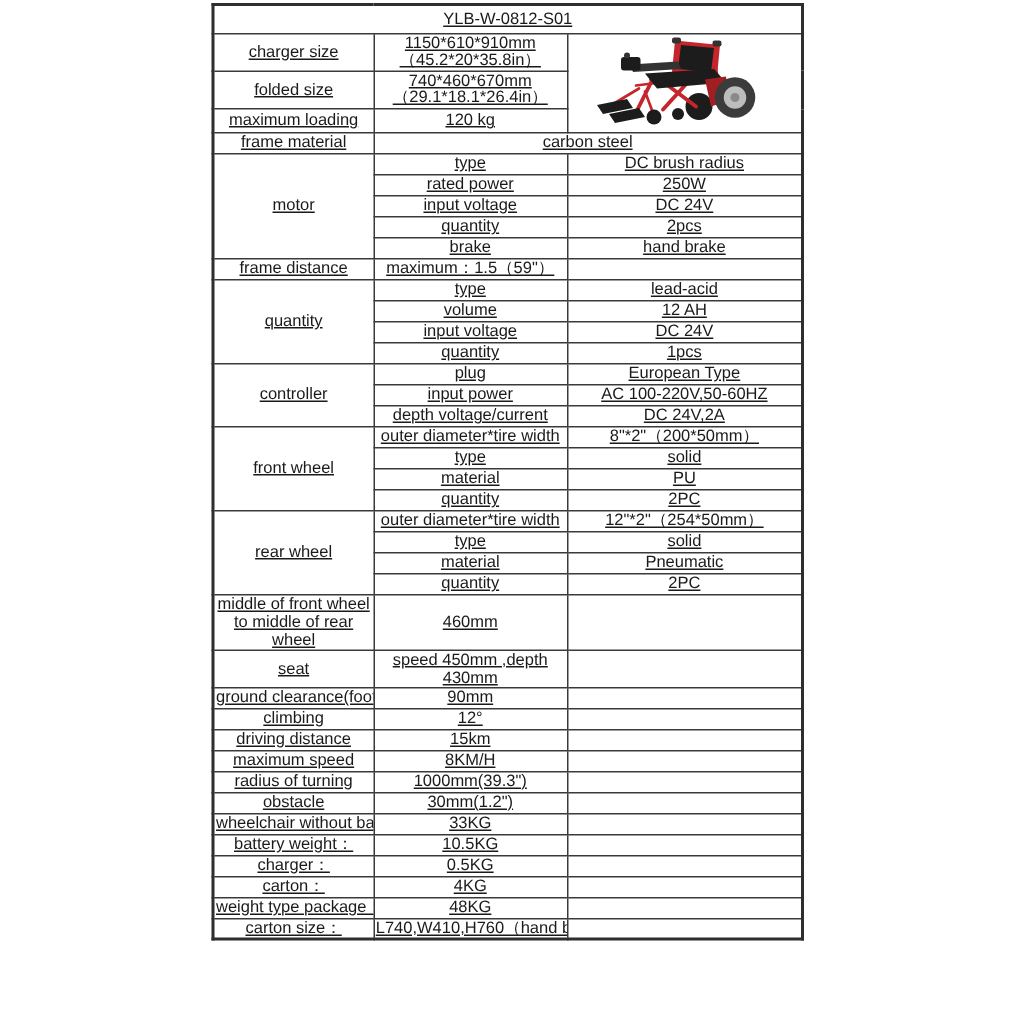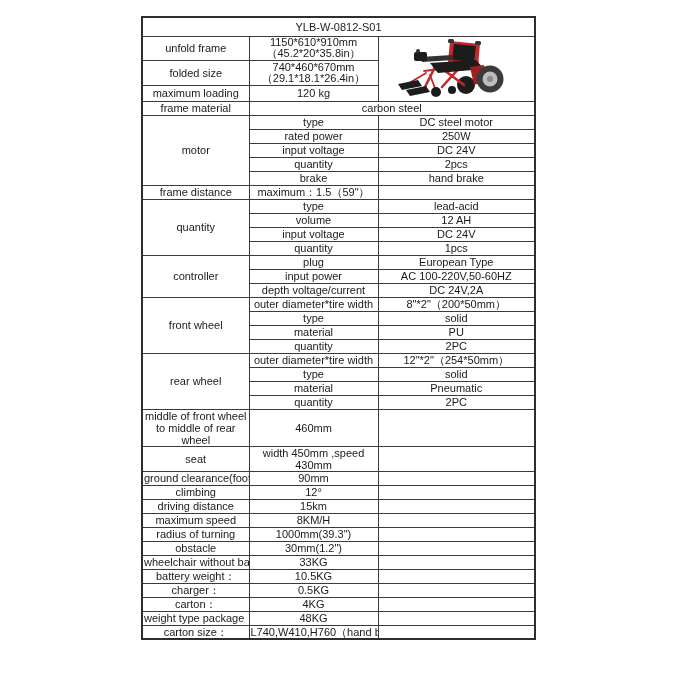--- a/index.html
+++ b/index.html
@@ -1,21 +1,21 @@
 <!DOCTYPE html>
 <html><head>
 <meta charset="utf-8">
 <style>
   html,body{margin:0;padding:0;}
   body{
     width:680px;height:680px;background:#ffffff;
     font-family:"Liberation Sans","DejaVu Sans",sans-serif;
     color:#1a1a1a;position:relative;overflow:hidden;
   }
-  .spec-wrap{position:absolute;left:141px;top:16px;}
+  .spec-wrap{position:absolute;left:141px;top:2px;text-decoration:underline;}
   table.spec{
     border-collapse:collapse;table-layout:fixed;width:393px;
     border:2px solid #2e2e2e;background:#fff;
   }
   table.spec td{
     border:1px solid #3a3a3a;
     font-size:11px;line-height:12px;
     text-align:center;vertical-align:middle;
     padding:0 1px;overflow:hidden;
   }
@@ -54,21 +54,21 @@
         <col style="width:129px">
         <col style="width:157px">
       </colgroup>
 
 <tbody>
         <tr class="title-row">
   <td class="title-cell" colspan="3">YLB-W-0812-S01</td>
 </tr>
 
 <tr class="h2">
-  <td class="lbl">unfold frame</td>
+  <td class="lbl">charger size</td>
   <td class="two-line">
     <div>1150*610*910mm</div>
     <div>（45.2*20*35.8in）</div>
   </td>
   <td class="img-cell" rowspan="3">
     <svg width="132" height="62" viewBox="0 0 132 62" xmlns="http://www.w3.org/2000/svg">
 
       <circle class="wc-black" cx="76" cy="48" r="9"></circle>
 
       <path class="wc-frame" d="M44 30 L86 26 M50 30 L74 48 M72 28 L52 50 M44 32 L34 52 M86 16 L90 44"></path>
@@ -112,21 +112,21 @@
 </tr>
 
 <tr class="h1">
   <td class="lbl">frame material</td>
   <td colspan="2">carbon steel</td>
 </tr>
 
 <tr class="h1">
   <td class="lbl" rowspan="5">motor</td>
   <td>type</td>
-  <td>DC steel motor</td>
+  <td>DC brush radius</td>
 </tr>
 <tr class="h1">
   <td>rated power</td>
   <td>250W</td>
 </tr>
 <tr class="h1">
   <td>input voltage</td>
   <td>DC 24V</td>
 </tr>
 <tr class="h1">
@@ -212,21 +212,21 @@
   <td>2PC</td>
 </tr>
 
 <tr class="hmid">
   <td class="lbl-wrap">middle of front wheel to middle of rear wheel</td>
   <td>460mm</td>
   <td></td>
 </tr>
 <tr class="hseat">
   <td class="lbl">seat</td>
-  <td>width 450mm ,speed 430mm</td>
+  <td>speed 450mm ,depth 430mm</td>
   <td></td>
 </tr>
 <tr class="h1">
   <td class="lbl">ground clearance(footstand)</td>
   <td>90mm</td>
   <td></td>
 </tr>
 <tr class="h1">
   <td class="lbl">climbing</td>
   <td>12°</td>

